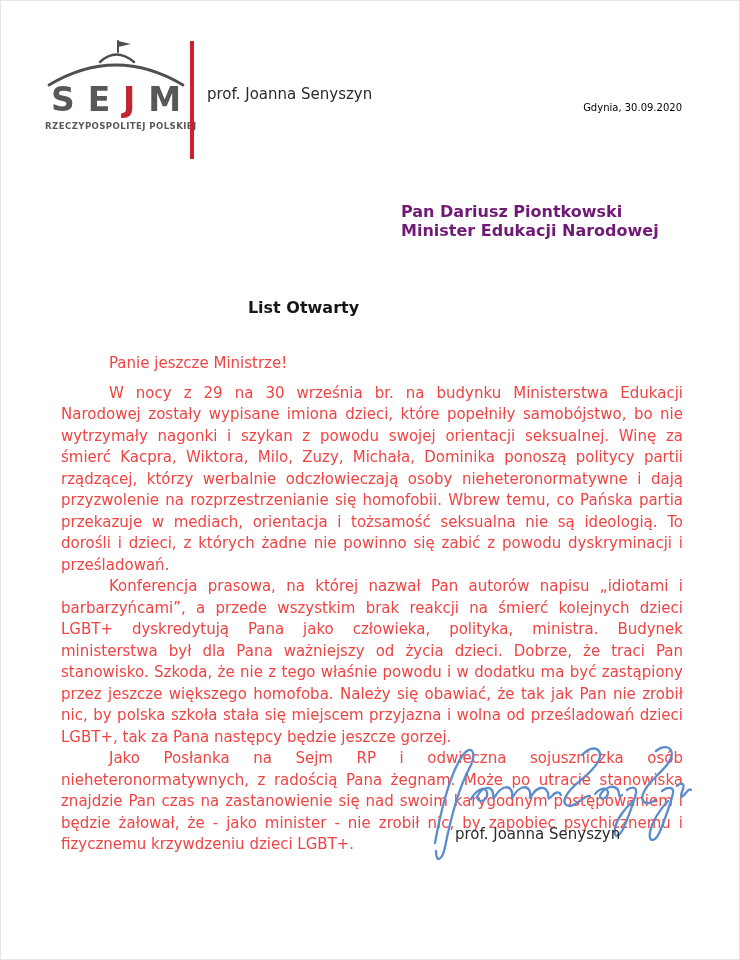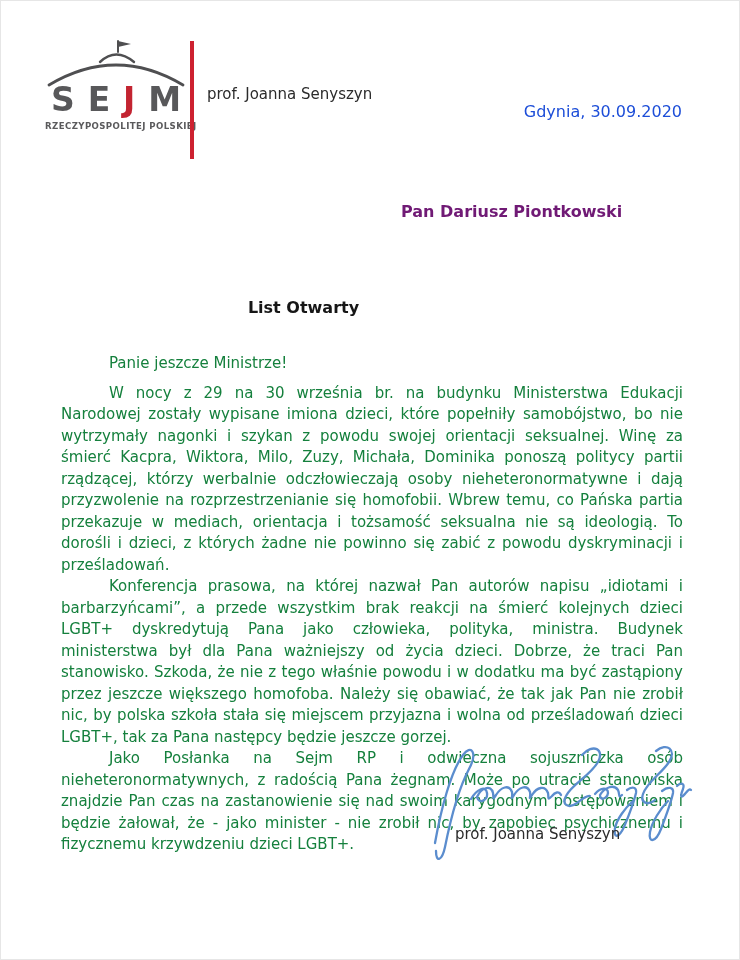--- a/index.html
+++ b/index.html
@@ -23,28 +23,28 @@
     color:#58585a;letter-spacing:0;
   }
   .logo-letters .red{color:#c32431;}
   .logo-caption{
     position:absolute;left:0px;top:84px;width:142px;
     font-size:8.6px;font-weight:bold;color:#5a5a5c;
     letter-spacing:0.4px;white-space:nowrap;
   }
   .red-bar{position:absolute;left:189px;top:40px;width:4px;height:118px;background:#cd2130;}
   .sender{position:absolute;left:206px;top:84px;font-size:15px;line-height:19px;color:#2b2b2b;}
-  .dateline{position:absolute;right:57px;top:101px;font-size:16px;color:#1d4ed8;}
+  .dateline{position:absolute;right:57px;top:101px;font-size:10px;color:#000000;}
   
   .recipient{position:absolute;left:400px;top:201px;font-size:16px;font-weight:bold;line-height:19px;color:#701a75;}
   .letter-title{position:absolute;left:0;top:297px;width:605px;text-align:center;font-size:16px;font-weight:bold;color:#161616;}
   
   .letter-body{
     position:absolute;left:60px;top:352px;width:622px;
-    font-size:15px;line-height:21.5px;color:#15803d;
+    font-size:15px;line-height:21.5px;color:#ef4444;
     text-align:justify;
   }
   .letter-body p{margin:0;text-indent:48px;}
   .letter-body p.salutation{margin-bottom:8px;text-align:left;}
   
   .signature{position:absolute;left:418px;top:742px;width:285px;height:130px;}
   .signature svg{position:absolute;left:0;top:0;}
   .typed-name{position:absolute;left:36px;top:82px;font-size:15px;color:#2b2b2b;}
 </style>
 </head>
@@ -74,20 +74,21 @@
   <div class="red-bar"></div>
 
   <div class="sender">
     <div>prof. Joanna Senyszyn</div>
   </div>
 
   <div class="dateline">Gdynia, 30.09.2020</div>
 
   <div class="recipient">
     <div>Pan Dariusz Piontkowski</div>
+    <div>Minister Edukacji Narodowej</div>
   </div>
 
   <div class="letter-title">List Otwarty</div>
 
   <div class="letter-body">
     <p class="salutation">Panie jeszcze Ministrze!</p>
     <p>W nocy z 29 na 30 września br. na budynku Ministerstwa Edukacji Narodowej zostały wypisane imiona dzieci, które popełniły samobójstwo, bo nie wytrzymały nagonki i szykan z powodu swojej orientacji seksualnej. Winę za śmierć Kacpra, Wiktora, Milo, Zuzy, Michała, Dominika ponoszą politycy partii rządzącej, którzy werbalnie odczłowieczają osoby nieheteronormatywne i dają przyzwolenie na rozprzestrzenianie się homofobii. Wbrew temu, co Pańska partia przekazuje w mediach, orientacja i tożsamość seksualna nie są ideologią. To dorośli i dzieci, z których żadne nie powinno się zabić z powodu dyskryminacji i prześladowań.</p>
     <p>Konferencja prasowa, na której nazwał Pan autorów napisu „idiotami i barbarzyńcami”, a przede wszystkim brak reakcji na śmierć kolejnych dzieci LGBT+ dyskredytują Pana jako człowieka, polityka, ministra. Budynek ministerstwa był dla Pana ważniejszy od życia dzieci. Dobrze, że traci Pan stanowisko. Szkoda, że nie z tego właśnie powodu i w dodatku ma być zastąpiony przez jeszcze większego homofoba. Należy się obawiać, że tak jak Pan nie zrobił nic, by polska szkoła stała się miejscem przyjazna i wolna od prześladowań dzieci LGBT+, tak za Pana następcy będzie jeszcze gorzej.</p>
     <p>Jako Posłanka na Sejm RP i odwieczna sojuszniczka osób nieheteronormatywnych, z radością Pana żegnam. Może po utracie stanowiska znajdzie Pan czas na zastanowienie się nad swoim karygodnym postępowaniem i będzie żałował, że - jako minister - nie zrobił nic, by zapobiec psychicznemu i fizycznemu krzywdzeniu dzieci LGBT+.</p>
   </div>

